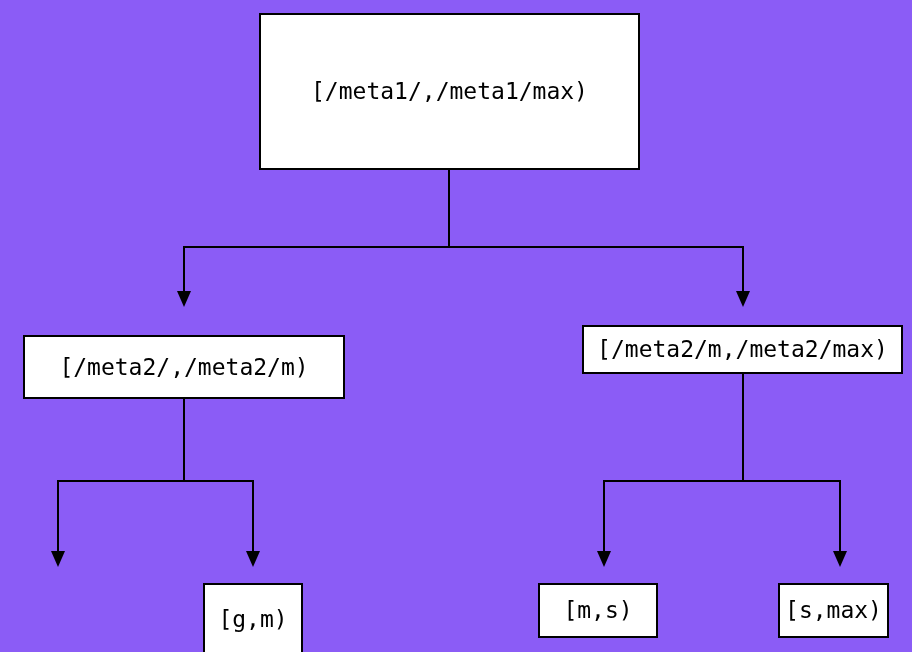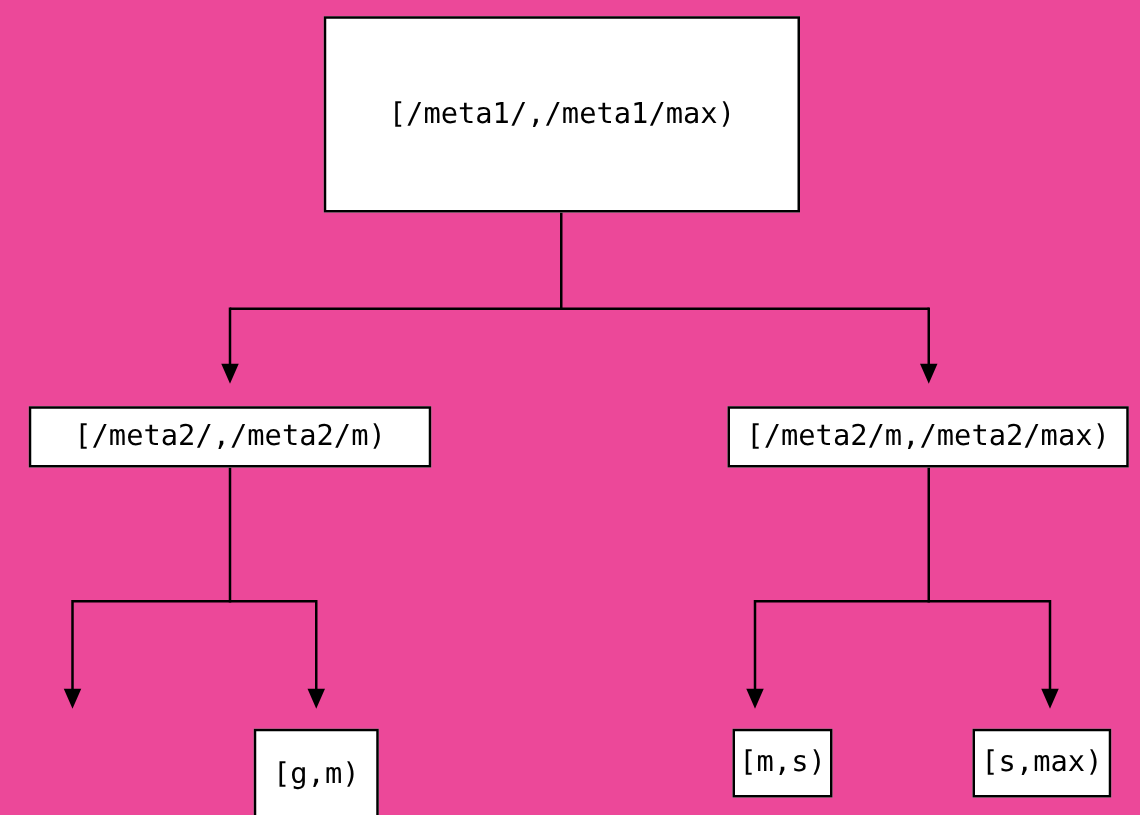--- a/index.html
+++ b/index.html
@@ -1,20 +1,20 @@
 <!DOCTYPE html>
 <html><head>
 <meta charset="utf-8">
 <style>
   html, body { margin: 0; padding: 0; background: #ffffff; }
   .canvas {
     position: relative;
     width: 912px;
     height: 652px;
-    background: #ec4899;
+    background: #8b5cf6;
     font-family: "DejaVu Sans Mono", "Liberation Mono", monospace;
     overflow: hidden;
   }
   .edges-svg {
     position: absolute;
     left: 0; top: 0;
     width: 912px; height: 652px;
     pointer-events: none;
   }
   .node {
@@ -24,25 +24,25 @@
     background: #ffffff;
     color: #000000;
     display: flex;
     align-items: center;
     justify-content: center;
     font-size: 23px;
     line-height: 1;
     white-space: nowrap;
   }
   .node-root  { left: 259px; top: 13px;  width: 381px; height: 157px; }
-  .node-left  { left: 23px;  top: 325px; width: 322px; height: 49px; text-align: center;  }
+  .node-left  { left: 23px;  top: 335px; width: 322px; height: 64px; text-align: center;  }
   .node-right { left: 582px; top: 325px; width: 321px; height: 49px; text-align: center;  }
   .node-leaf-ag   { left: 8px;   top: 583px; width: 100px; height: 55px; }
   .node-leaf-gm   { left: 203px; top: 583px; width: 100px; height: 72px; }
-  .node-leaf-ms   { left: 586px; top: 583px; width: 80px; height: 55px; }
+  .node-leaf-ms   { left: 538px; top: 583px; width: 120px; height: 55px; }
   .node-leaf-smax { left: 778px; top: 583px; width: 111px; height: 55px; }
 </style>
 </head>
 <body>
 
 <div class="canvas">
 
   <svg class="edges-svg" viewBox="0 0 912 652" xmlns="http://www.w3.org/2000/svg">
     <g stroke="#000000" stroke-width="2" fill="none">
 

